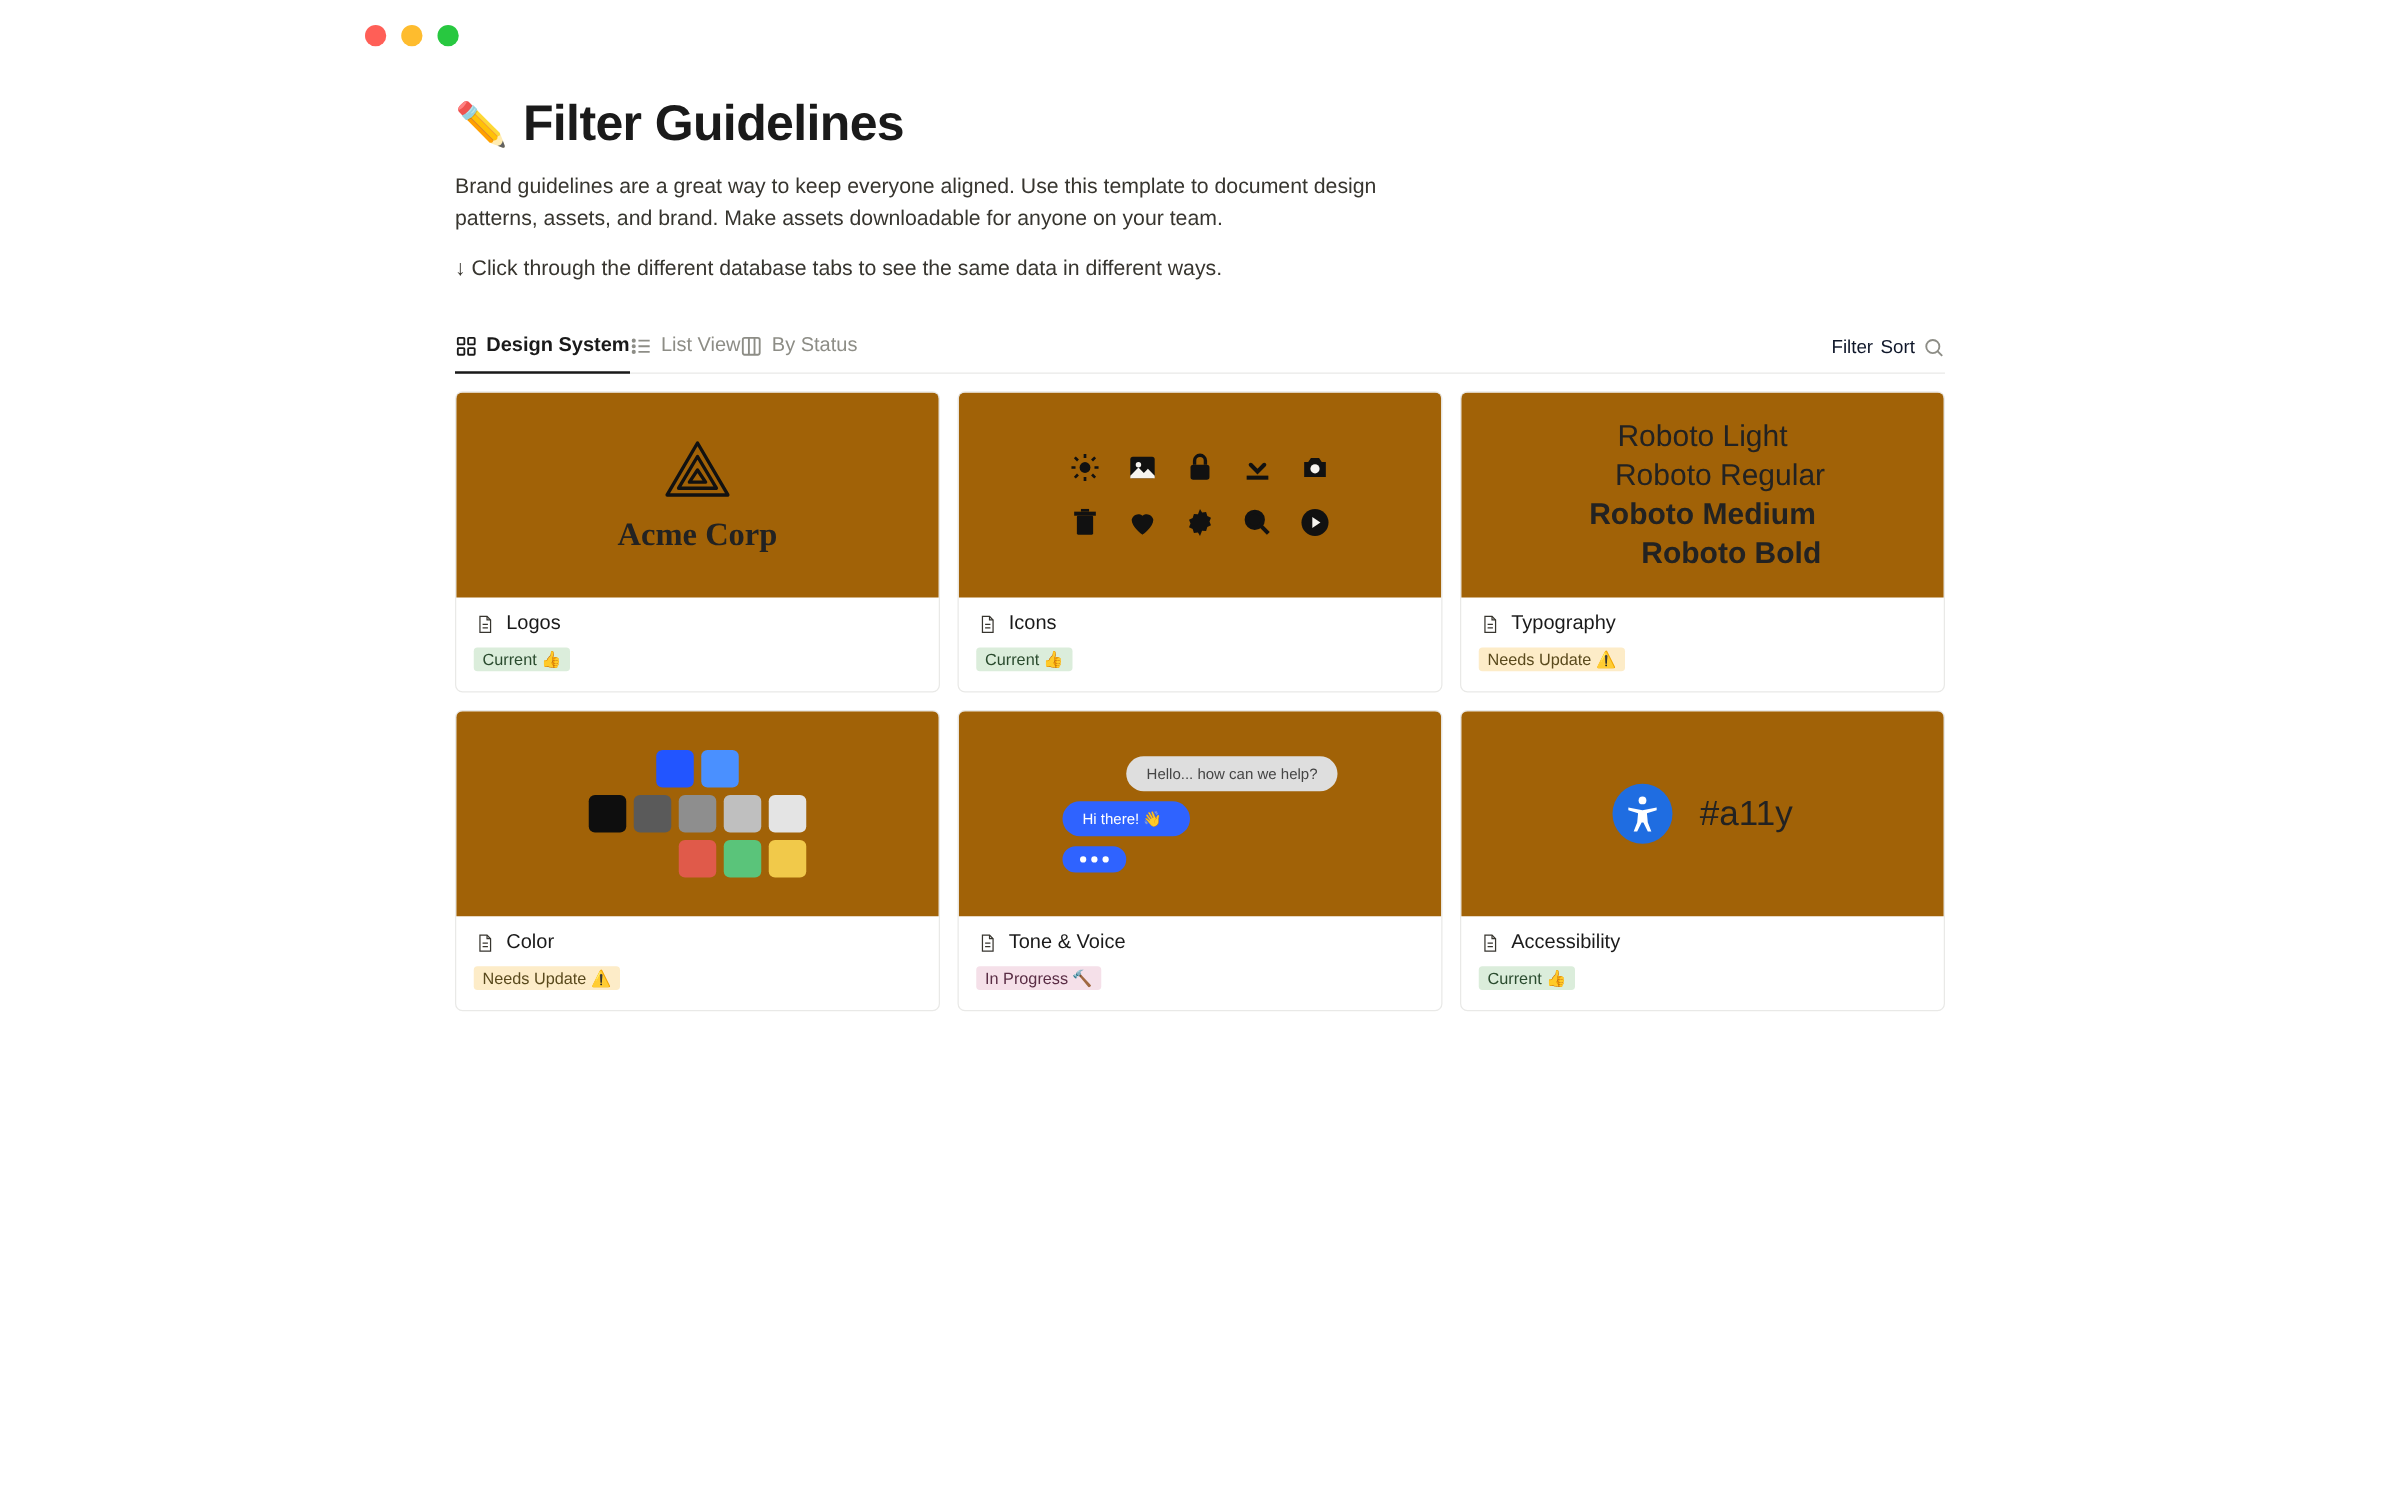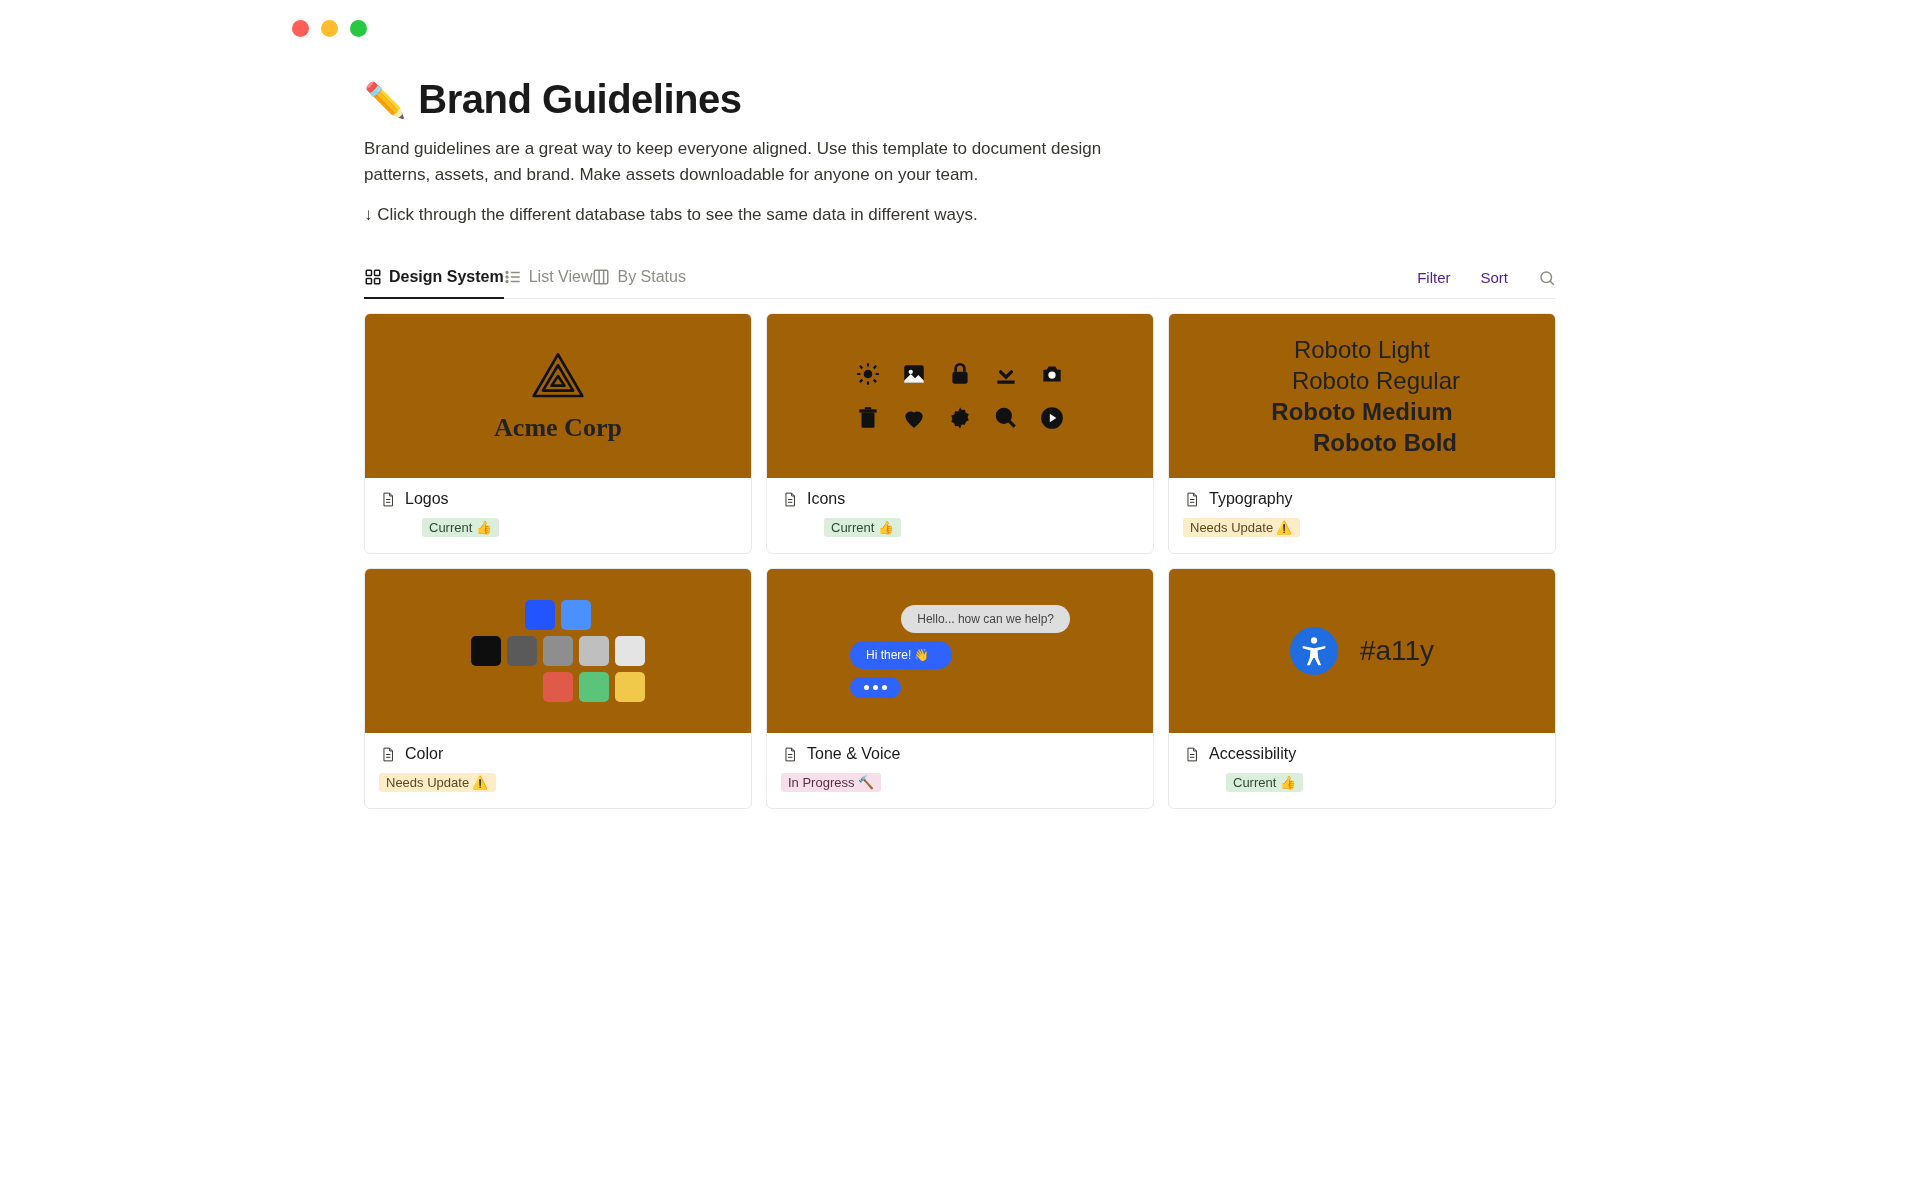--- a/index.html
+++ b/index.html
@@ -48,21 +48,21 @@
     display: flex; align-items: center; gap: 7px;
     font-size: 16px; color: #8d8d86;
     height: 42px;
     border-bottom: 2px solid transparent;
     cursor: pointer;
   }
   .tab.active { color: #1a1a1a; font-weight: 600; border-bottom-color: #1a1a1a; }
   .tab-icon { display: inline-flex; width: 18px; height: 18px; }
   .tab-icon svg { width: 100%; height: 100%; }
 
-  .tabs-controls { margin-left: auto; display: flex; gap: 30px; align-items: center; font-size: 15px; color: #4c1d95; }
+  .tabs-controls { margin-left: auto; display: flex; gap: 6px; align-items: center; font-size: 15px; color: #0f172a; }
   .tabs-controls .ctrl { cursor: pointer; }
   .search-icon { width: 18px; height: 18px; display: inline-flex; cursor: pointer; }
   .search-icon svg { width: 100%; height: 100%; stroke: #8d8d86; }
 
   .gallery {
     display: grid;
     grid-template-columns: repeat(3, 1fr);
     gap: 14px;
     margin-top: 14px;
   }
@@ -83,21 +83,21 @@
   }
   .card-body { padding: 12px 14px 16px; }
   .card-title-row { display: flex; align-items: center; gap: 9px; font-size: 16px; font-weight: 500; color: #1a1a1a; margin-bottom: 10px; }
   .page-doc-icon { width: 17px; height: 17px; display:inline-flex; }
   .page-doc-icon svg { width:100%; height:100%; fill: none; stroke:#37352f; stroke-width:1.4; }
 
   .status-tag {
     display: inline-flex; align-items: center;
     font-size: 13px; padding: 2px 7px; border-radius: 3px;
   }
-  .tag-current { background: #dbeddb; color: #2a4b2e; margin-left: 43px; }
+  .tag-current { background: #dbeddb; color: #2a4b2e; }
   .tag-needs { background: #fdecc8; color: #5a4a1d; }
   .tag-progress { background: #f5e0e9; color: #5a2d45; }
 
   
   .cover-logos { flex-direction: column; gap: 10px; color: #222; }
   .penrose { width: 54px; height: 54px; }
   .acme { font-size: 26px; font-weight: 700; font-family: Georgia, "Times New Roman", serif; }
 
   
   .cover-icons { flex-direction: column; gap: 18px; }
@@ -146,21 +146,21 @@
 <div class="window">
   <div class="traffic-lights">
     <span class="tl-red"></span>
     <span class="tl-yellow"></span>
     <span class="tl-green"></span>
   </div>
 
   <div class="content">
     <div class="page-header">
       <span class="page-icon">✏️</span>
-      <h1 class="page-title">Brand Guidelines</h1>
+      <h1 class="page-title">Filter Guidelines</h1>
     </div>
 
     <p class="description">Brand guidelines are a great way to keep everyone aligned. Use this template to document design patterns, assets, and brand. Make assets downloadable for anyone on your team.</p>
     <p class="hint">↓ Click through the different database tabs to see the same data in different ways.</p>
 
     <div class="tabs-row">
       <div class="tabs">
         <div class="tab active">
           <span class="tab-icon">
             <svg viewBox="0 0 24 24" fill="none" stroke="#1a1a1a" stroke-width="2">

